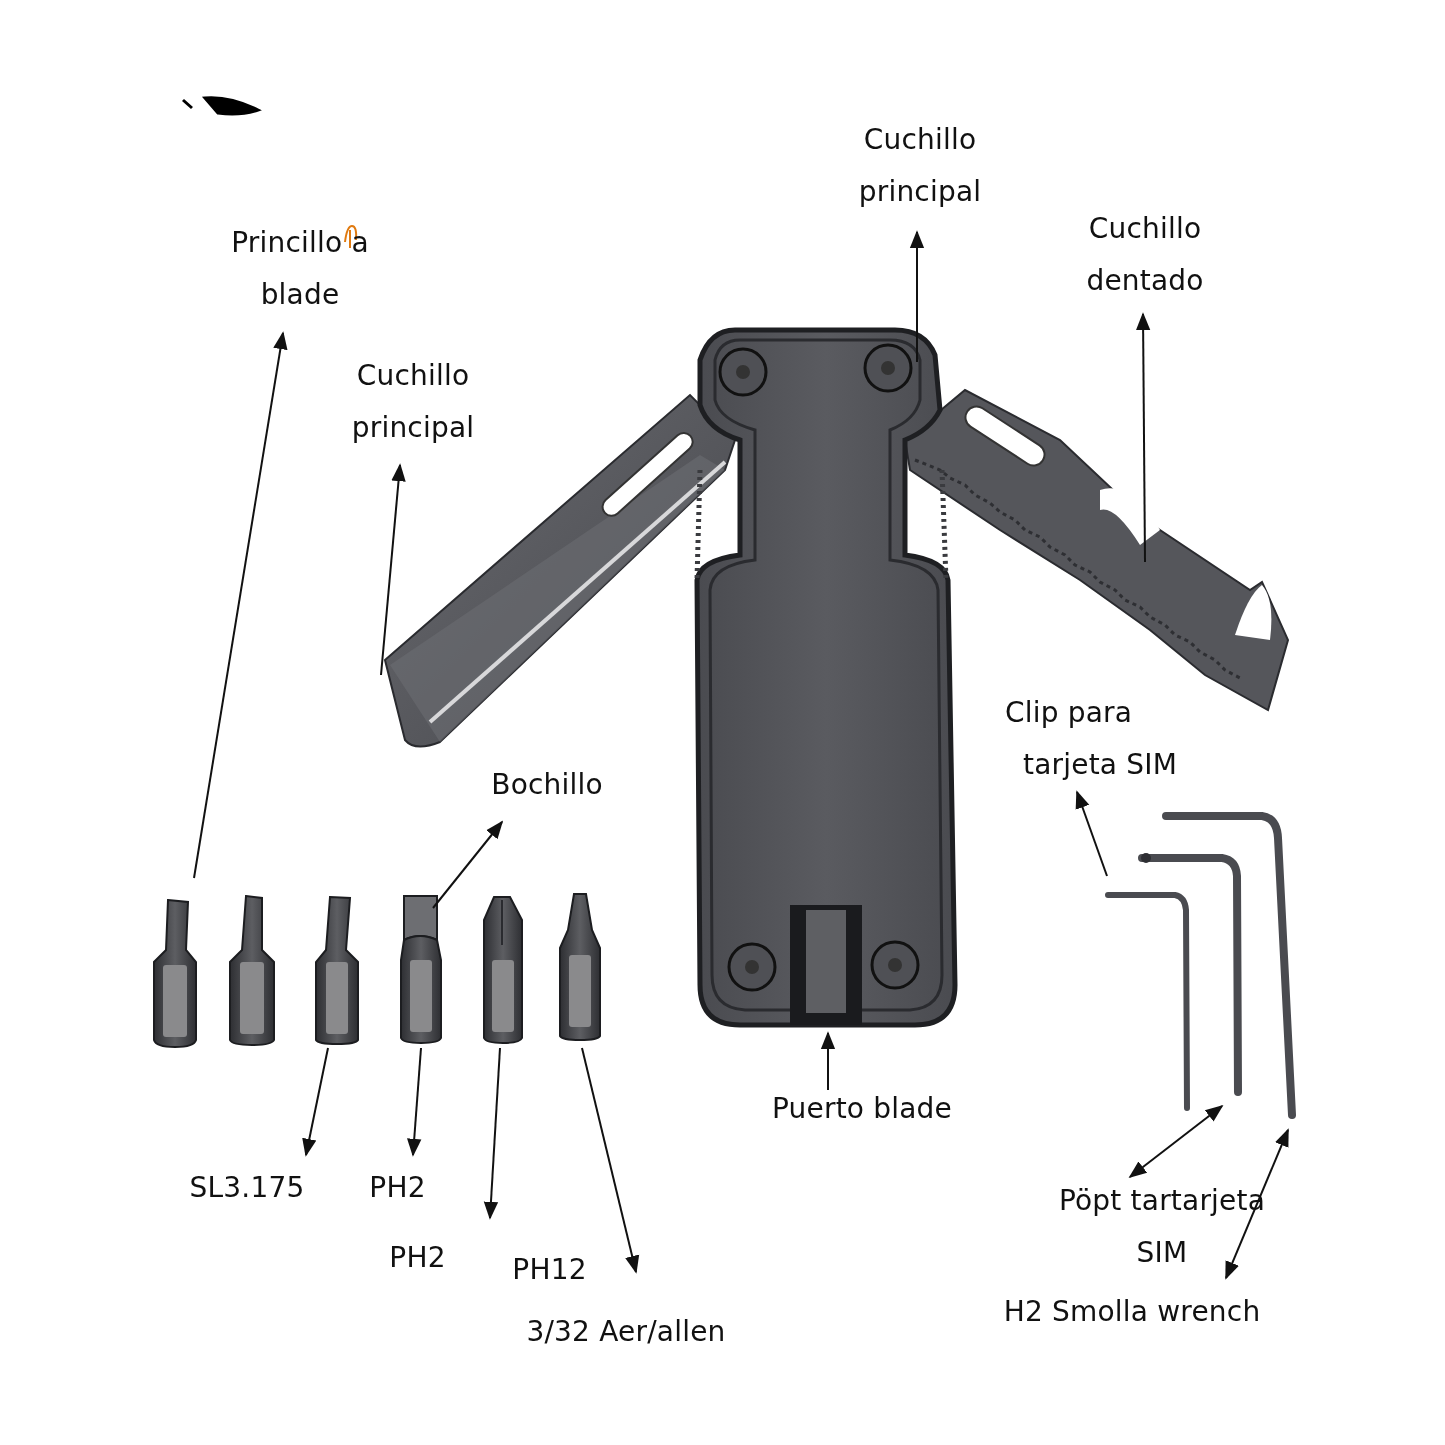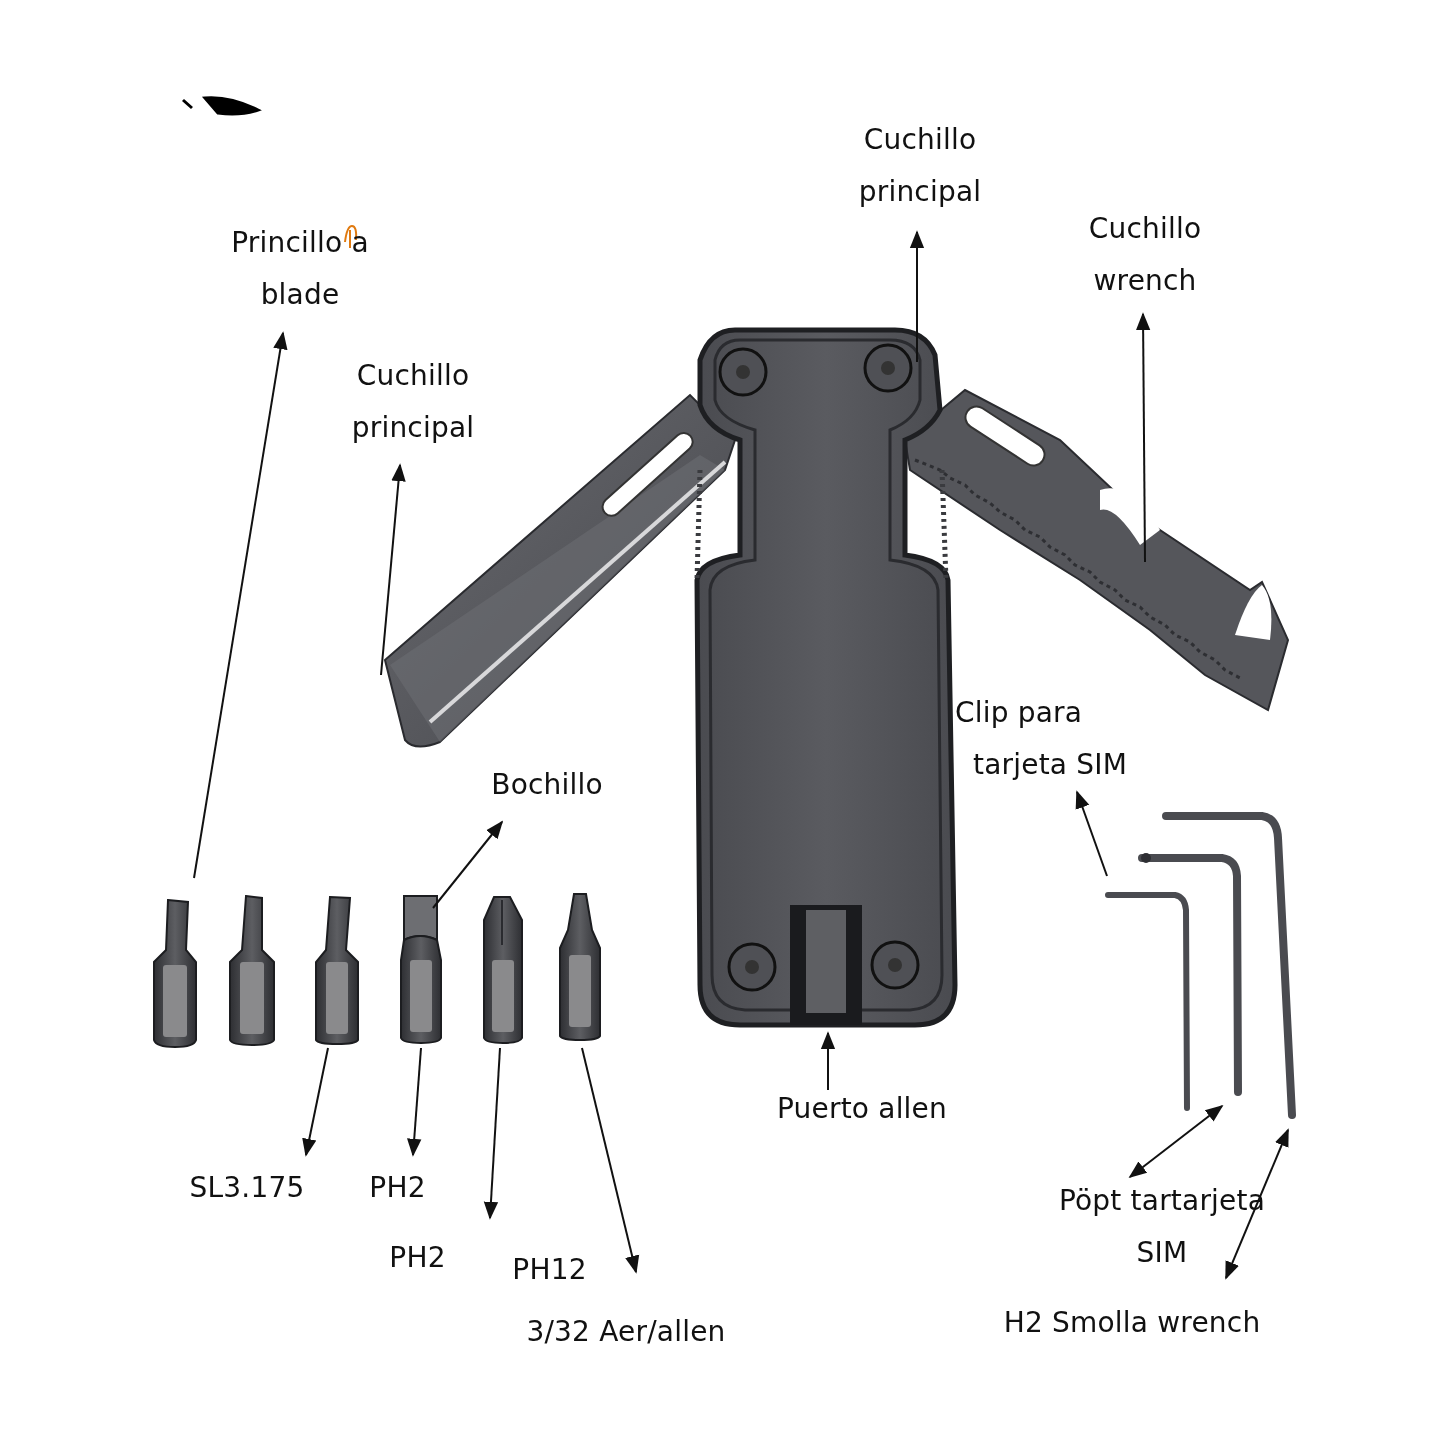--- a/index.html
+++ b/index.html
@@ -144,35 +144,35 @@
 <div class="label" style="left:318px; top:350px; width:190px;">
   <span>Cuchillo</span>
   <span>principal</span>
 </div>
 <div class="label" style="left:825px; top:114px; width:190px;">
   <span>Cuchillo</span>
   <span>principal</span>
 </div>
 <div class="label" style="left:1055px; top:203px; width:180px;">
   <span>Cuchillo</span>
-  <span>wrench</span>
+  <span>dentado</span>
 </div>
-<div class="label" style="left:955px; top:687px; width:235px; text-align:left;">
+<div class="label" style="left:1005px; top:687px; width:235px; text-align:left;">
   <span>Clip para</span>
   <span style="padding-left:18px;">tarjeta SIM</span>
 </div>
 <div class="label" style="left:462px; top:759px; width:170px;">
   <span>Bochillo</span>
 </div>
 <div class="label" style="left:742px; top:1083px; width:240px;">
-  <span>Puerto allen</span>
+  <span>Puerto blade</span>
 </div>
 <div class="label" style="left:172px; top:1162px; width:150px;">SL3.175</div>
 <div class="label" style="left:355px; top:1162px; width:85px;">PH2</div>
 <div class="label" style="left:375px; top:1232px; width:85px;">PH2</div>
 <div class="label" style="left:482px; top:1244px; width:105px;margin-left:15px;">PH12</div>
 <div class="label" style="left:495px; top:1286px; width:262px;margin-top:20px;">3/32 Aer/allen</div>
 <div class="label" style="left:1017px; top:1175px; width:290px;">
   <span>Pöpt tartarjeta</span>
   <span>SIM</span>
 </div>
-<div class="label" style="left:952px; top:1286px; width:360px;margin-top:11px;">H2 Smolla wrench</div>
+<div class="label" style="left:952px; top:1286px; width:360px;">H2 Smolla wrench</div>
 </div>
 
 </body></html>

